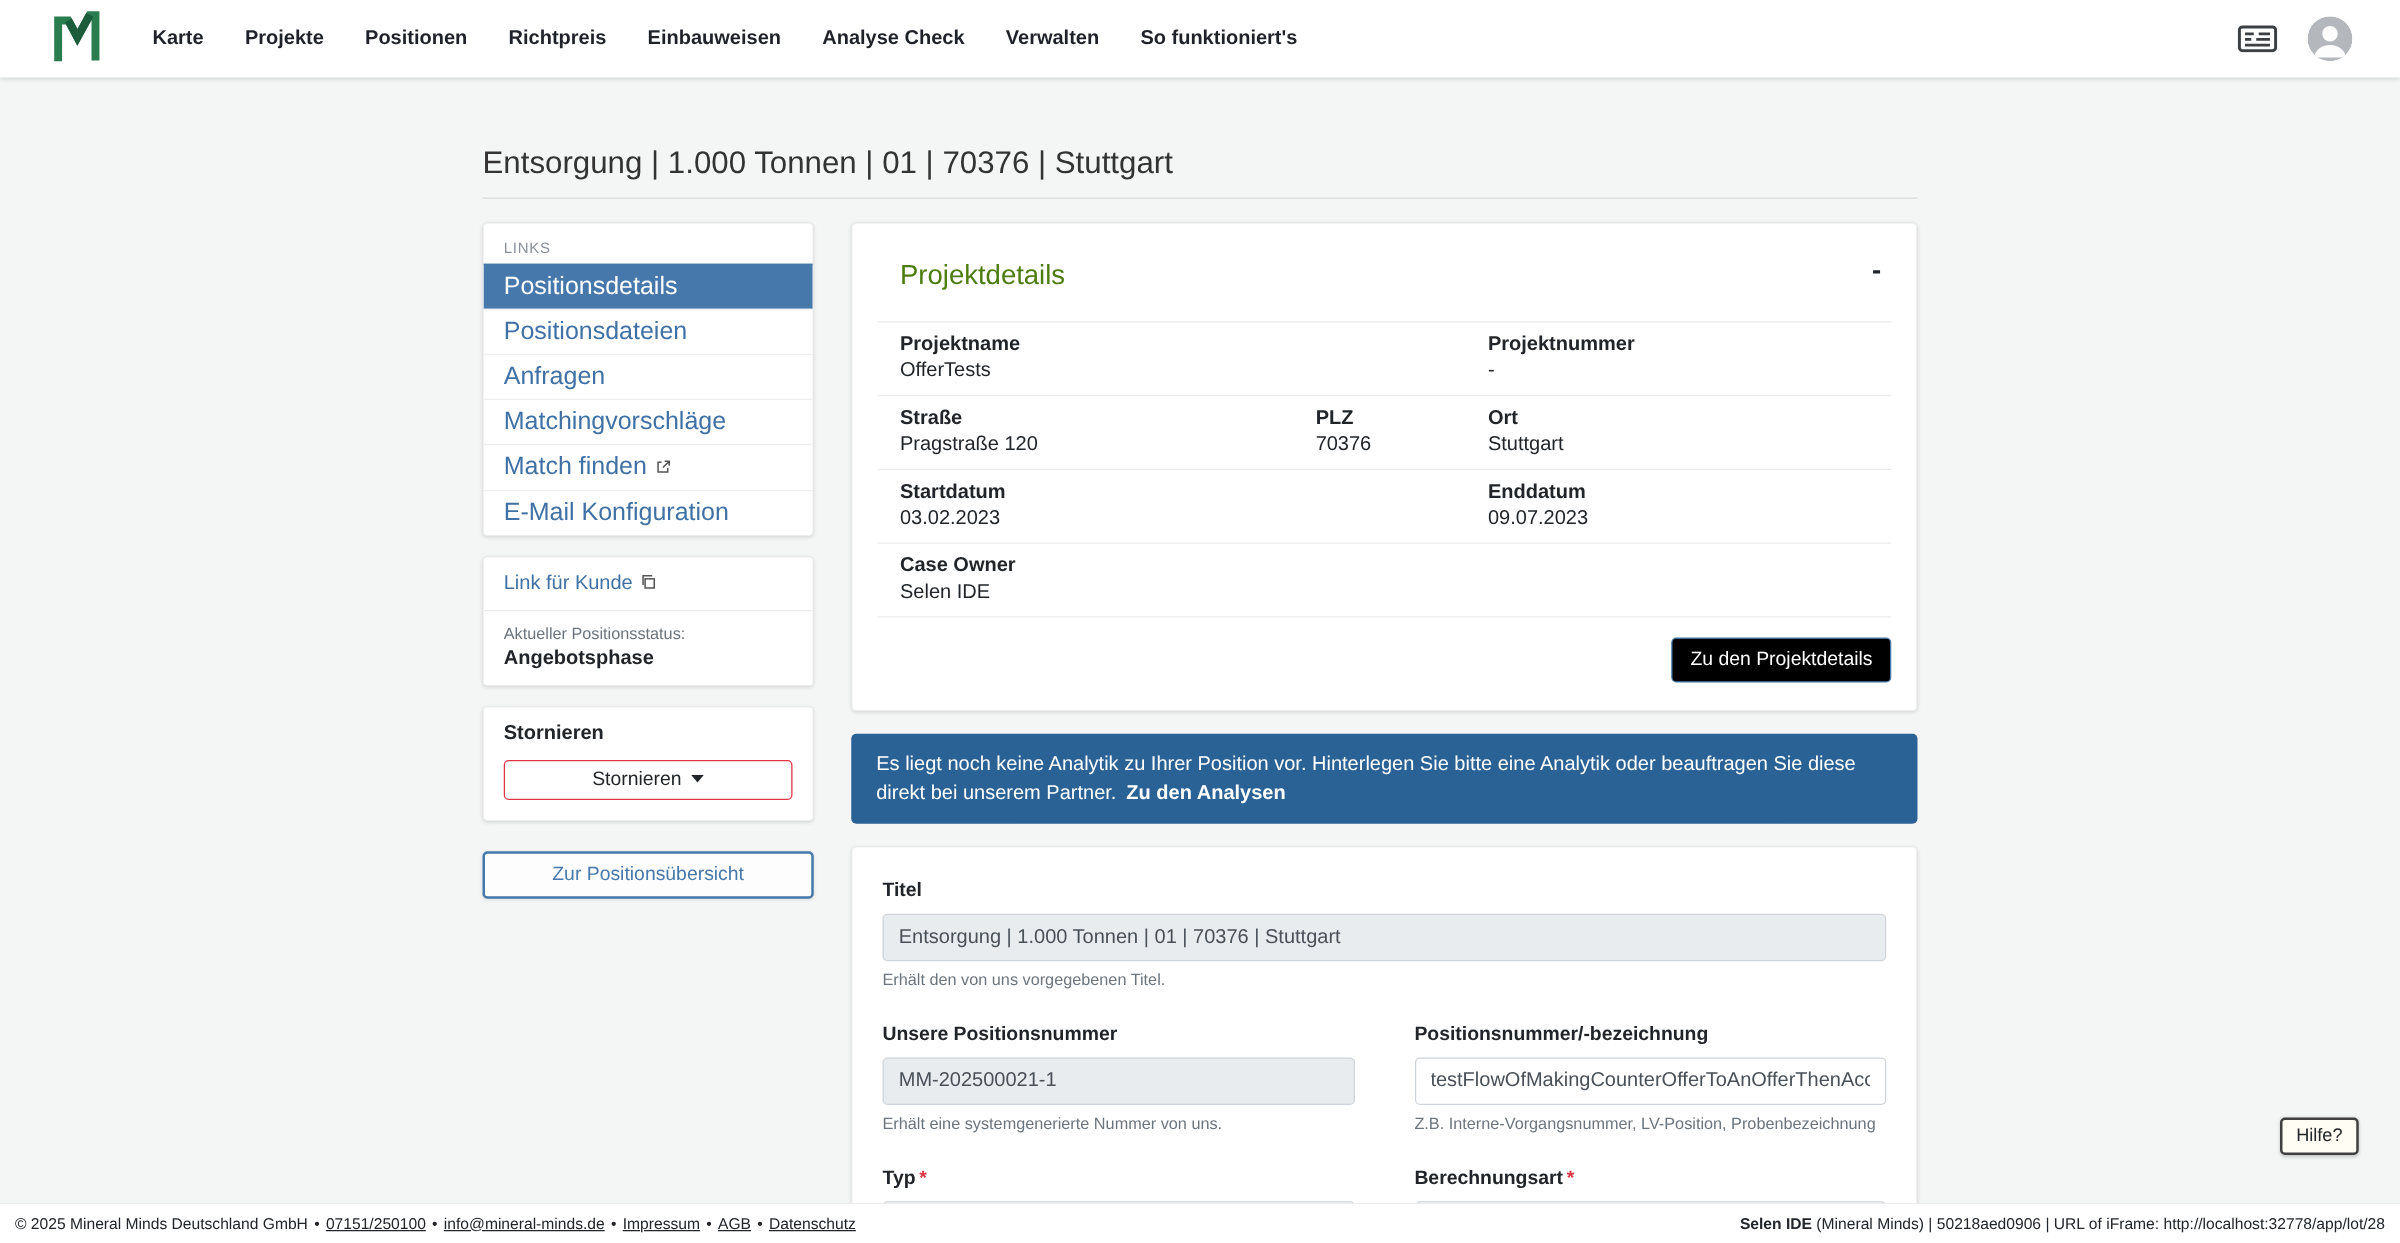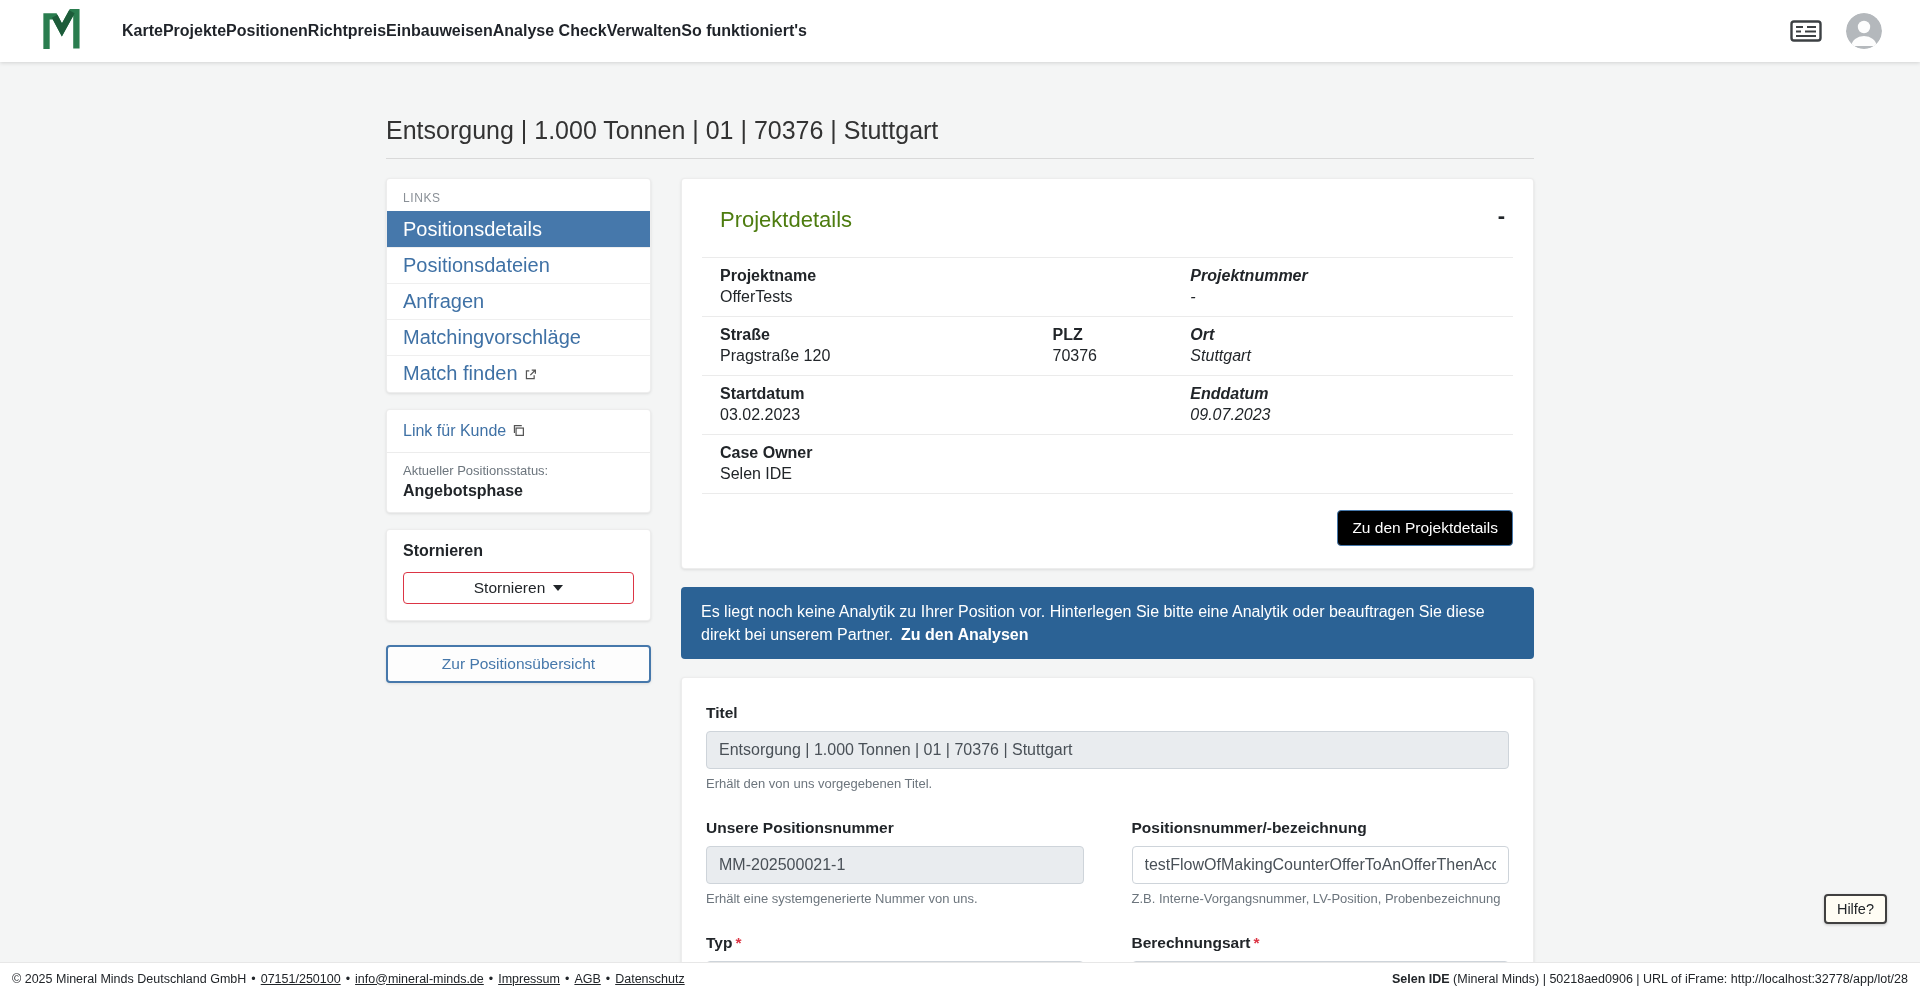--- a/index.html
+++ b/index.html
@@ -11,21 +11,21 @@
   }
   a { text-decoration:none; cursor:pointer; }
 
   
   .navbar {
     position:fixed; top:0; left:0; right:0; height:62px; background:#fff;
     display:flex; align-items:center; padding:0 38px 0 42px;
     box-shadow:0 1px 4px rgba(0,0,0,.14); z-index:30;
   }
   .brand { margin-right:42px; display:flex; align-items:center; }
-  .nav-items { display:flex; align-items:center; }
+  .nav-items { display:flex; gap:33px; align-items:center; }
   .nav-item { color:#1f2329; font-weight:600; font-size:16px; }
   .nav-right { margin-left:auto; display:flex; align-items:center; gap:24px; }
   .avatar { width:36px; height:36px; border-radius:50%; overflow:hidden; display:block; }
 
   
   .page { padding-top:62px; }
   .container { width:1148px; margin:0 auto; }
   .page-title { margin-top:54px; font-size:25px; font-weight:500; color:#333; }
   .title-rule { border:0; border-top:1px solid #d9d9d9; margin-top:13px; }
   .layout { display:flex; gap:30px; margin-top:19px; align-items:flex-start; }
@@ -82,21 +82,21 @@
     background:none; border:none; cursor:pointer; line-height:1;
   }
   .pd-table { margin-top:24px; }
   .pd-row {
     display:grid; grid-template-columns:41% 17% 42%;
     border-bottom:1px solid #ebebeb; padding:9px 0 10px 0;
   }
   .pd-row.first { border-top:1px solid #ebebeb; }
   .pd-cell { padding-left:18px; }
   .span-2 { grid-column:1 / 3; }
-  .col-3 { grid-column:3;font-style:italic; }
+  .col-3 { grid-column:3; }
   .span-all { grid-column:1 / 4; }
   .pd-label { font-weight:700; font-size:16px; }
   .pd-value { font-size:16px; margin-top:3px; color:#212529; }
   .project-footer { display:flex; justify-content:flex-end; margin-top:16px; }
   .btn-primary {
     display:inline-block; width:auto; background:#000000; color:#fff; border:1px solid #4678ab;
     padding:8px 14px; border-radius:4px; font-size:15.5px;
   }
 
   
@@ -200,20 +200,21 @@
           <div class="links-header">Links</div>
           <nav class="links-list">
             <a class="link-item active">Positionsdetails</a>
             <a class="link-item">Positionsdateien</a>
             <a class="link-item">Anfragen</a>
             <a class="link-item">Matchingvorschläge</a>
             <a class="link-item"><span>Match finden</span><span class="icon-inline"><svg viewBox="0 0 16 16" width="13" height="13">
                     <path d="M6.5 3.5H3v9.5h9.5V9" fill="none" stroke="currentColor" stroke-width="1.5"></path>
                     <path d="M9.5 2.5h4.5v4.5 M13.7 2.8 L7.8 8.7" fill="none" stroke="currentColor" stroke-width="1.5"></path>
                   </svg></span></a>
+            <a class="link-item">E-Mail Konfiguration</a>
           </nav>
         </div>
 
         <div class="card status-card">
           <a class="customer-link"><span>Link für Kunde</span><span class="icon-inline"><svg viewBox="0 0 16 16" width="13" height="13">
                   <rect x="5" y="5" width="9" height="9" fill="none" stroke="currentColor" stroke-width="1.5"></rect>
                   <path d="M3 11 V2 h9" fill="none" stroke="currentColor" stroke-width="1.5"></path>
                 </svg></span></a>
           <hr class="status-divider">
           <div class="status-label">Aktueller Positionsstatus:</div>

